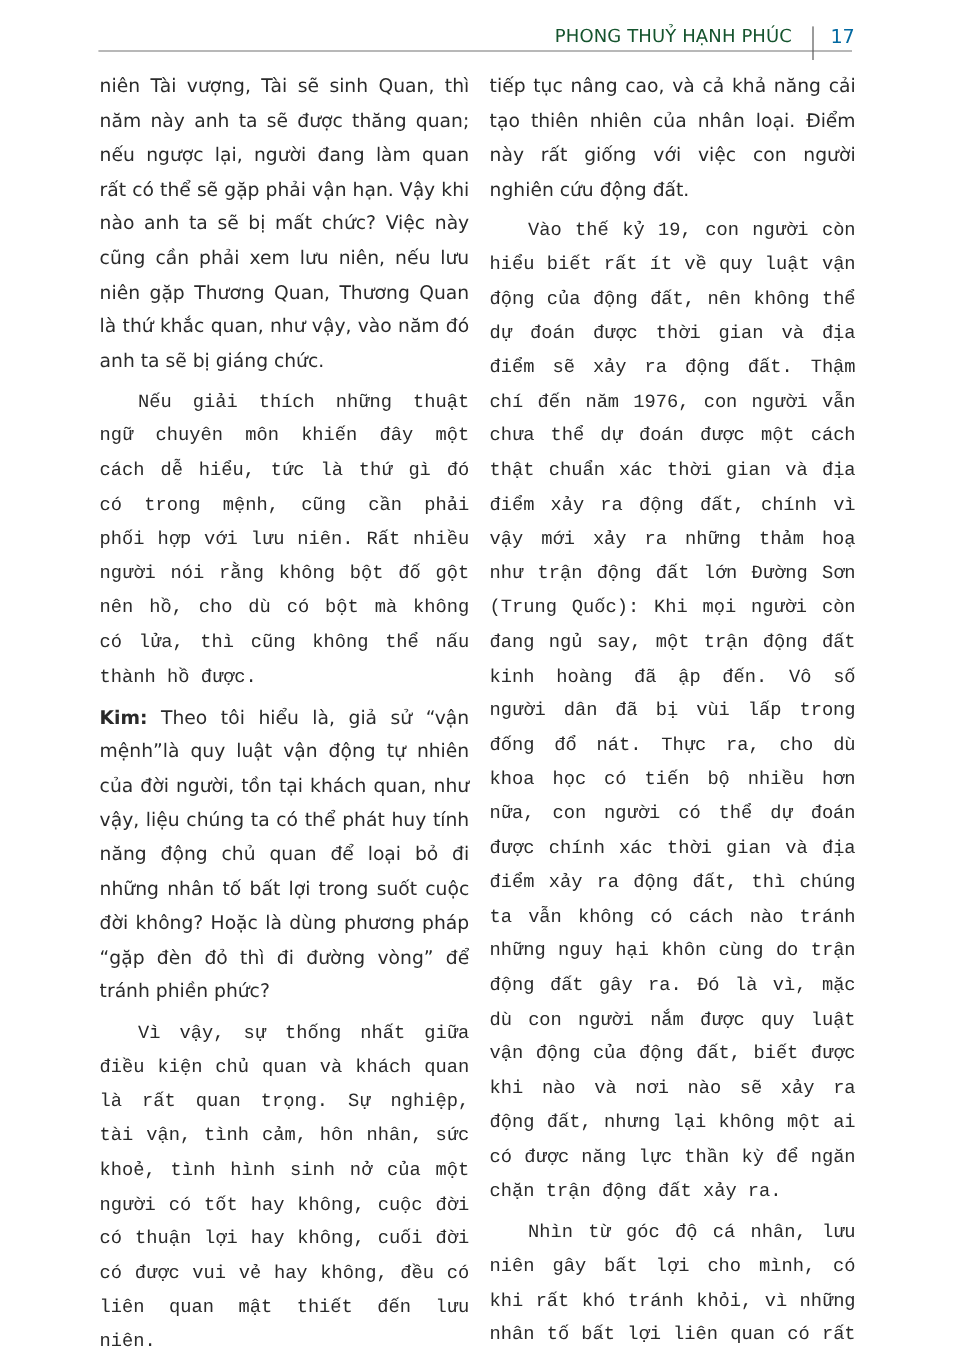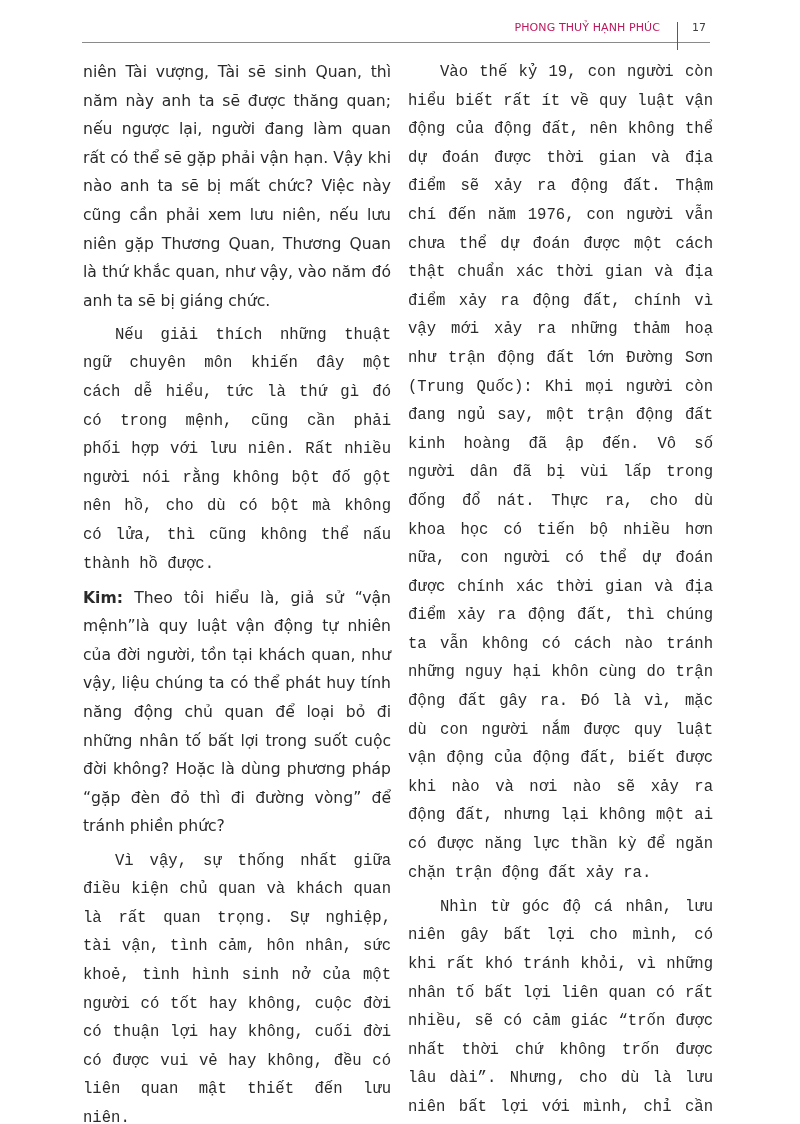--- a/index.html
+++ b/index.html
@@ -28,31 +28,31 @@
       left: 677px;
       top: 22px;
       width: 1px;
       height: 28px;
       background: #5a5a5a;
     }
     .running-title {
       position: absolute;
       right: 140px;
       top: 21px;
-      font-size: 11px;
+      font-size: 15px;
       letter-spacing: 0.1px;
-      color: #be185d;
+      color: #14532d;
       white-space: nowrap;
     }
     .page-number {
       position: absolute;
       left: 692px;
       top: 21px;
-      font-size: 11px;
-      color: #404040;
+      font-size: 16px;
+      color: #0369a1;
     }
     .column {
       position: absolute;
       top: 58px;
       font-size: 15.6px;
       line-height: 28.6px;
       text-align: justify;
       hyphens: none;
     }
     .col-left { left: 83px; width: 308px; }
@@ -86,20 +86,23 @@
   <p class="para indent">
     <span>Vì vậy, sự thống nhất giữa điều kiện chủ quan và khách quan là rất quan trọng. Sự nghiệp, tài vận, tình cảm, hôn nhân, sức khoẻ, tình hình sinh nở của một người có tốt hay không, cuộc đời có thuận lợi hay không, cuối đời có được vui vẻ hay không, đều có liên quan mật thiết đến lưu niên.</span>
   </p>
   <p class="para">
     <span class="speaker">Hoặc:</span><span> E rằng không thể thành công tuyệt đối.</span>
   </p>
 
 </div>
 
 <div class="column col-right">
+  <p class="para">
+    <span>tiếp tục nâng cao, và cả khả năng cải tạo thiên nhiên của nhân loại. Điểm này rất giống với việc con người nghiên cứu động đất.</span>
+  </p>
   <p class="para indent">
     <span>Vào thế kỷ 19, con người còn hiểu biết rất ít về quy luật vận động của động đất, nên không thể dự đoán được thời gian và địa điểm sẽ xảy ra động đất. Thậm chí đến năm 1976, con người vẫn chưa thể dự đoán được một cách thật chuẩn xác thời gian và địa điểm xảy ra động đất, chính vì vậy mới xảy ra những thảm hoạ như trận động đất lớn Đường Sơn (Trung Quốc): Khi mọi người còn đang ngủ say, một trận động đất kinh hoàng đã ập đến. Vô số người dân đã bị vùi lấp trong đống đổ nát. Thực ra, cho dù khoa học có tiến bộ nhiều hơn nữa, con người có thể dự đoán được chính xác thời gian và địa điểm xảy ra động đất, thì chúng ta vẫn không có cách nào tránh những nguy hại khôn cùng do trận động đất gây ra. Đó là vì, mặc dù con người nắm được quy luật vận động của động đất, biết được khi nào và nơi nào sẽ xảy ra động đất, nhưng lại không một ai có được năng lực thần kỳ để ngăn chặn trận động đất xảy ra.</span>
   </p>
   <p class="para indent">
     <span>Nhìn từ góc độ cá nhân, lưu niên gây bất lợi cho mình, có khi rất khó tránh khỏi, vì những nhân tố bất lợi liên quan có rất nhiều, sẽ có cảm giác “trốn được nhất thời chứ không trốn được lâu dài”. Nhưng, cho dù là lưu niên bất lợi với mình, chỉ cần chúng ta lưu ý đến nó, tích cực tìm cách hoá giải, sẽ có thể giảm bớt hoặc khiến cho tổn thất trở nên nhỏ nhất.</span>
   </p>
 
 </div>
 
 </body></html>

